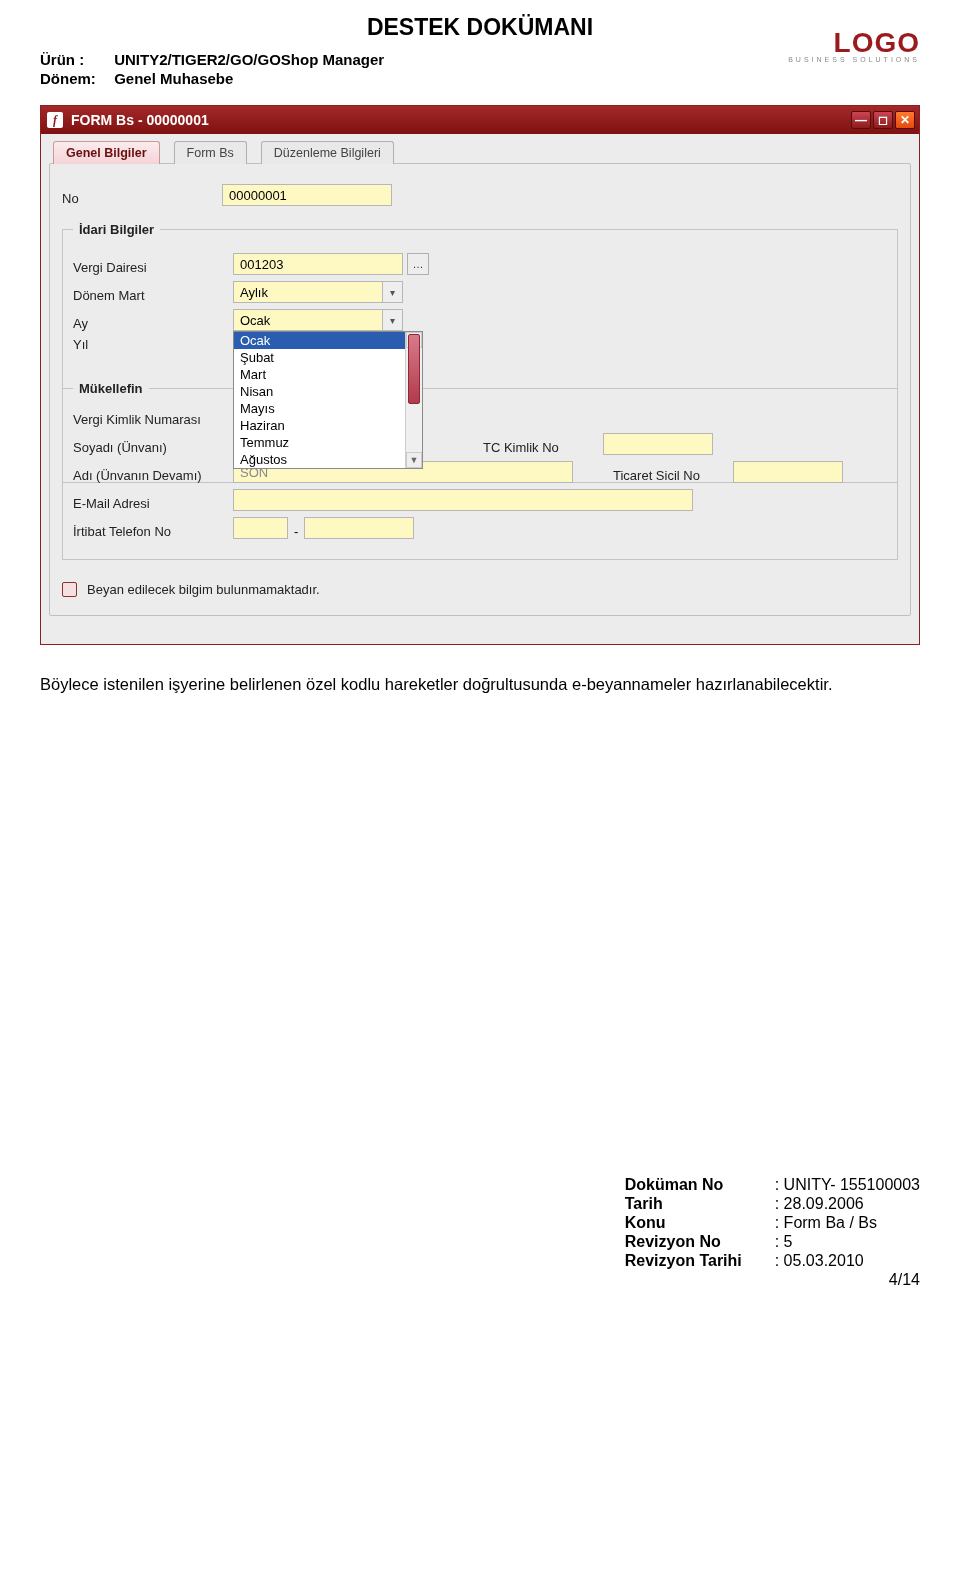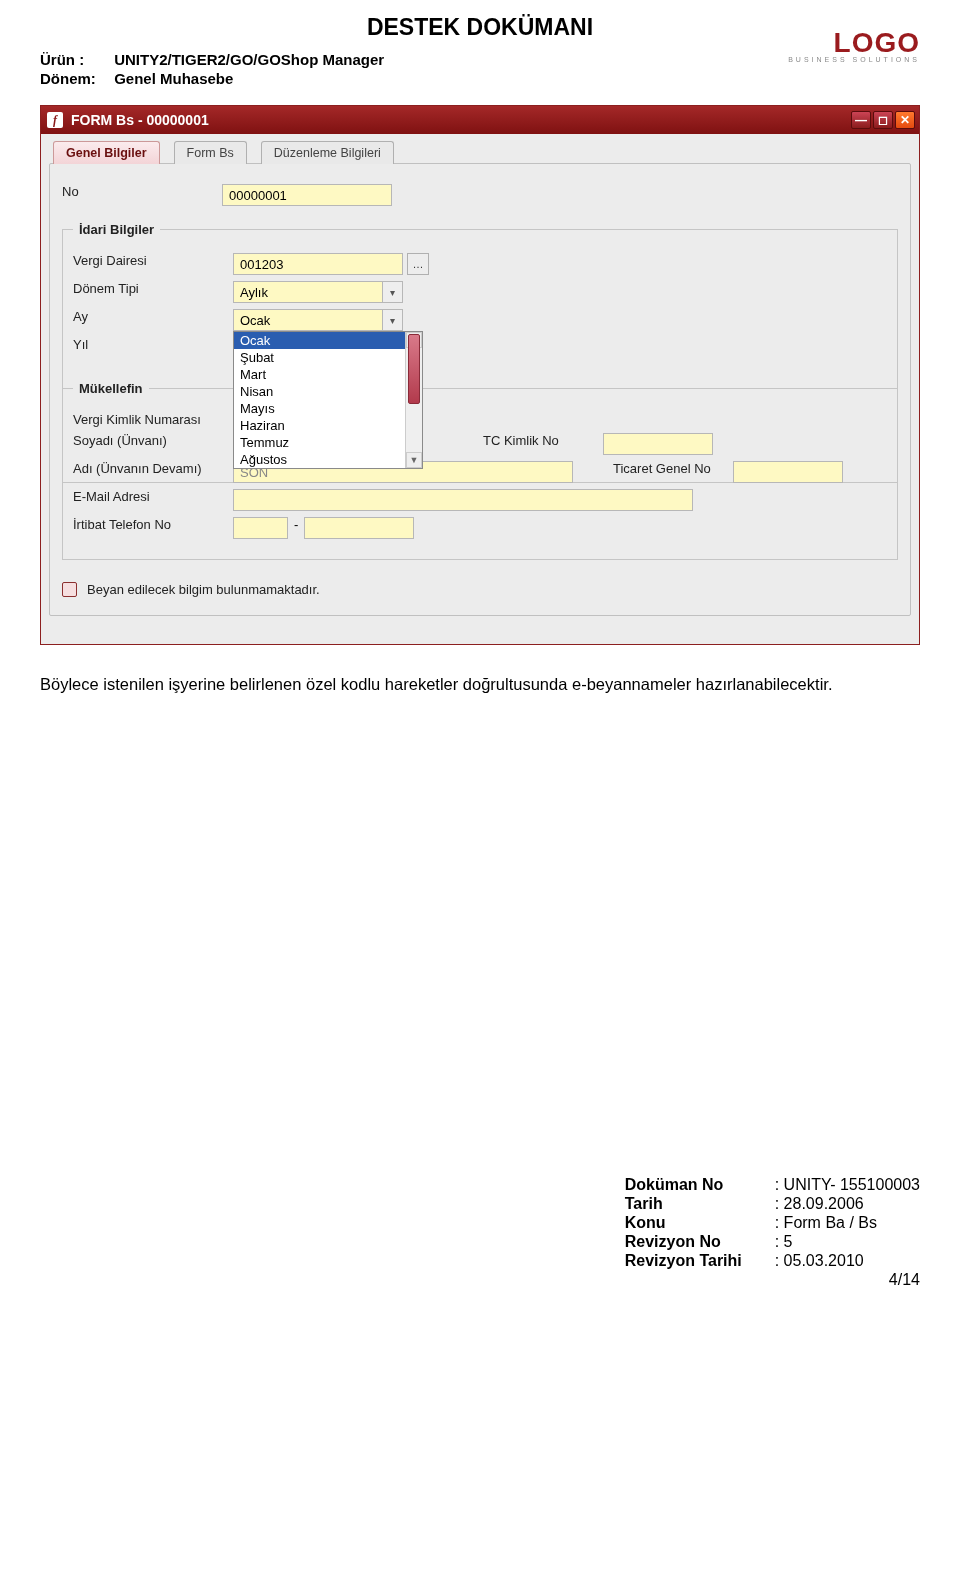--- a/index.html
+++ b/index.html
@@ -115,21 +115,21 @@
     font-weight:bold;
     border-color:#c99;
   }
   .panel{
     border:1px solid #c0c0c0;
     background:#ececec;
     padding:14px 12px 18px 12px;
     border-radius:2px;
   }
 
-  .row{ display:flex; align-items:flex-start; margin:6px 0; }
+  .row{ display:flex; align-items:flex-end; margin:6px 0; }
   .lbl{ width:160px; color:#222; font-size:13px; }
   .txt{
     border:1px solid #b7b7b7;
     background:#fef9c3;
     height:22px;
     padding:2px 6px;
     font-size:13px;
   }
   .w170{ width:170px; }
   .w55{ width:55px; }
@@ -303,21 +303,21 @@
         <fieldset class="grp">
           <legend>İdari Bilgiler</legend>
 
           <div class="row">
             <div class="lbl">Vergi Dairesi</div>
             <input class="txt w170" value="001203" style="">
             <div class="ellipsis-btn">…</div>
           </div>
 
           <div class="row">
-            <div class="lbl">Dönem Tipi</div>
+            <div class="lbl">Dönem Mart</div>
             <div class="combo">
               <input class="txt" value="Aylık" style="">
               <div class="combo-btn">▾</div>
             </div>
           </div>
 
           <div class="row" style="position:relative;">
             <div class="lbl">Ay</div>
             <div class="combo" style="position:relative;">
               <input class="txt" value="Ocak" style="">
@@ -357,21 +357,21 @@
           <div class="row">
             <div class="lbl">Soyadı (Ünvanı)</div>
             <div style="width:210px;"></div>
             <div class="second-col-lbl">TC Kimlik No</div>
             <input class="txt w110" style="">
           </div>
 
           <div class="row">
             <div class="lbl">Adı (Ünvanın Devamı)</div>
             <input class="txt" style="width: 340px; color: rgb(136, 136, 136);" value="SON">
-            <div class="second-col-lbl" style="margin-left:40px;">Ticaret Genel No</div>
+            <div class="second-col-lbl" style="margin-left:40px;">Ticaret Sicil No</div>
             <input class="txt w110" style="">
           </div>
 
           <div class="row">
             <div class="lbl">E-Mail Adresi</div>
             <input class="txt" style="width: 460px;">
           </div>
 
           <div class="row">
             <div class="lbl">İrtibat Telefon No</div>

